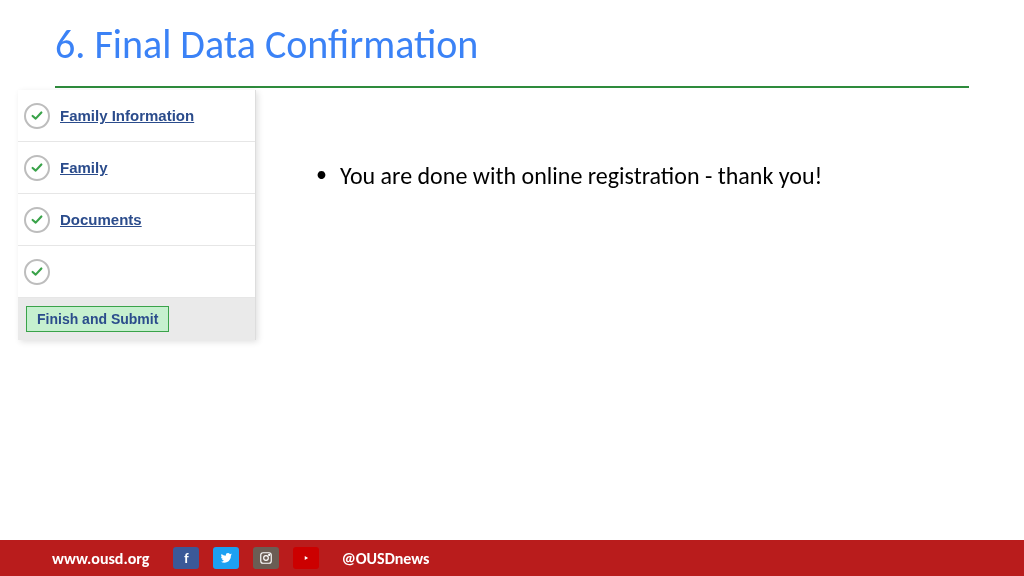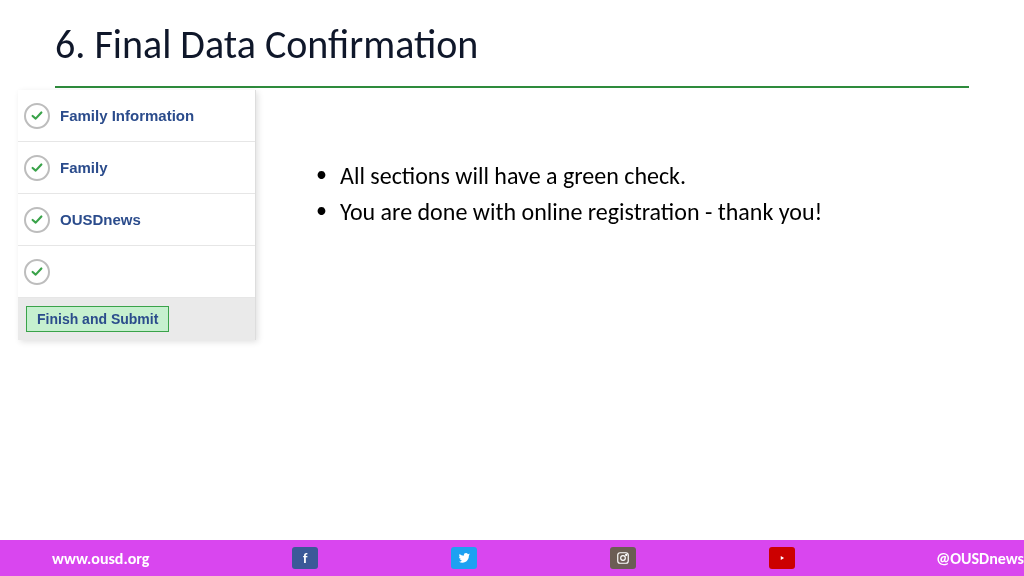--- a/index.html
+++ b/index.html
@@ -1,54 +1,54 @@
 <!DOCTYPE html>
 <html><head>
 <meta charset="utf-8">
 <style>
   * { box-sizing: border-box; margin: 0; padding: 0; }
   html, body { width: 1024px; height: 576px; font-family: Calibri, Arial, sans-serif; background: #fff; }
   .slide { width: 1024px; height: 576px; position: relative; }
-  .title { position: absolute; top: 20px; left: 55px; font-size: 40px; color: #0f172a; font-weight: 400; }
+  .title { position: absolute; top: 20px; left: 55px; font-size: 40px; color: #3b82f6; font-weight: 400; }
   .hr { position: absolute; top: 86px; left: 55px; width: 914px; height: 2px; background: #2e8b3c; }
   .sidebar {
     position: absolute; top: 90px; left: 18px; width: 238px;
     background: #fff; border-right: 1px solid #ddd;
     box-shadow: 2px 2px 6px rgba(0,0,0,0.12);
   }
   .sidebar-item {
     display: flex; align-items: center; height: 52px;
     border-bottom: 1px solid #e6e6e6; padding-left: 6px;
   }
   .check {
     width: 26px; height: 26px; border: 2px solid #bdbdbd; border-radius: 50%;
     display: flex; align-items: center; justify-content: center;
     margin-right: 10px; flex-shrink: 0;
   }
   .check svg { width: 14px; height: 14px; }
-  .sidebar-label { color: #2b4c8c; font-weight: 700; font-size: 15px; font-family: Verdana, Arial, sans-serif; }
+  .sidebar-label { color: #2b4c8c; font-weight: 700; font-size: 15px; font-family: Verdana, Arial, sans-serif; text-decoration: underline; }
   .finish-row { background: #eaeaea; padding: 8px 8px; }
   .btn-finish {
     background: #c6f0cf; border: 1px solid #3aa34a; color: #2b4c8c;
     font-weight: 700; font-size: 14px; padding: 4px 10px;
     font-family: Verdana, Arial, sans-serif;
   }
   .content { position: absolute; top: 160px; left: 310px; width: 600px; }
   .content ul { list-style: none; }
   .content li { font-size: 24px; color: #000; margin-bottom: 4px; position: relative; padding-left: 30px; line-height: 1.35; }
   .content li::before { content: "•"; position: absolute; left: 6px; top: 0; font-size: 22px; }
   .inline-btn {
     display: inline-block; background: #c6f0cf; border: 1px solid #3aa34a;
     color: #2b4c8c; font-weight: 700; font-size: 17px; padding: 3px 16px;
     font-family: Verdana, Arial, sans-serif; vertical-align: middle;
   }
   .footer {
     position: absolute; left: 0; bottom: 0; width: 1024px; height: 36px;
-    background: #d946ef; display: flex; align-items: center; padding-left: 52px;
-    color: #fff; font-size: 16px; justify-content: space-between;
+    background: #b91c1c; display: flex; align-items: center; padding-left: 52px;
+    color: #fff; font-size: 16px;
   }
   .footer .url { font-weight: 700; margin-right: 24px; }
   .soc { width: 26px; height: 22px; margin-right: 14px; display: inline-flex; align-items: center; justify-content: center; border-radius: 3px; font-size: 14px; font-weight: 700; }
   .fb { background: #3b5998; }
   .tw { background: #1da1f2; }
   .ig { background: #6b5d54; }
   .yt { background: #cc0000; }
   .handle { margin-left: 8px; font-weight: 700; }
 </style>
 </head>
@@ -74,37 +74,36 @@
           </svg>
         </span>
       <span class="sidebar-label">Family</span>
     </div>
     <div class="sidebar-item">
       <span class="check">
           <svg viewBox="0 0 16 16">
             <path d="M3 8 L6.5 11 L13 4" stroke="#3aa34a" stroke-width="2.5" fill="none" stroke-linecap="round" stroke-linejoin="round"></path>
           </svg>
         </span>
-      <span class="sidebar-label">OUSDnews</span>
+      <span class="sidebar-label">Documents</span>
     </div>
     <div class="sidebar-item">
       <span class="check">
           <svg viewBox="0 0 16 16">
             <path d="M3 8 L6.5 11 L13 4" stroke="#3aa34a" stroke-width="2.5" fill="none" stroke-linecap="round" stroke-linejoin="round"></path>
           </svg>
         </span>
     </div>
     <div class="finish-row">
       <button class="btn-finish">Finish and Submit</button>
     </div>
   </div>
 
   <div class="content">
     <ul>
-      <li>All sections will have a green check.</li>
       <li>You are done with online registration - thank you!</li>
     </ul>
   </div>
 
   <div class="footer">
     <span class="url">www.ousd.org</span>
     <span class="soc fb">f</span>
     <span class="soc tw">
         <svg width="14" height="12" viewBox="0 0 24 24" fill="#fff">
           <path d="M23 3a10.9 10.9 0 01-3.14 1.53A4.48 4.48 0 0016 2a4.5 4.5 0 00-4.5 4.5c0 .35.04.7.11 1.03A12.8 12.8 0 013 3.8a4.5 4.5 0 001.39 6A4.4 4.4 0 012 9.2v.06a4.5 4.5 0 003.6 4.4 4.5 4.5 0 01-2 .08 4.5 4.5 0 004.2 3.12A9 9 0 012 19.54 12.7 12.7 0 008.88 21.5c8.26 0 12.78-6.84 12.78-12.77l-.01-.58A9.1 9.1 0 0023 3z"></path>

